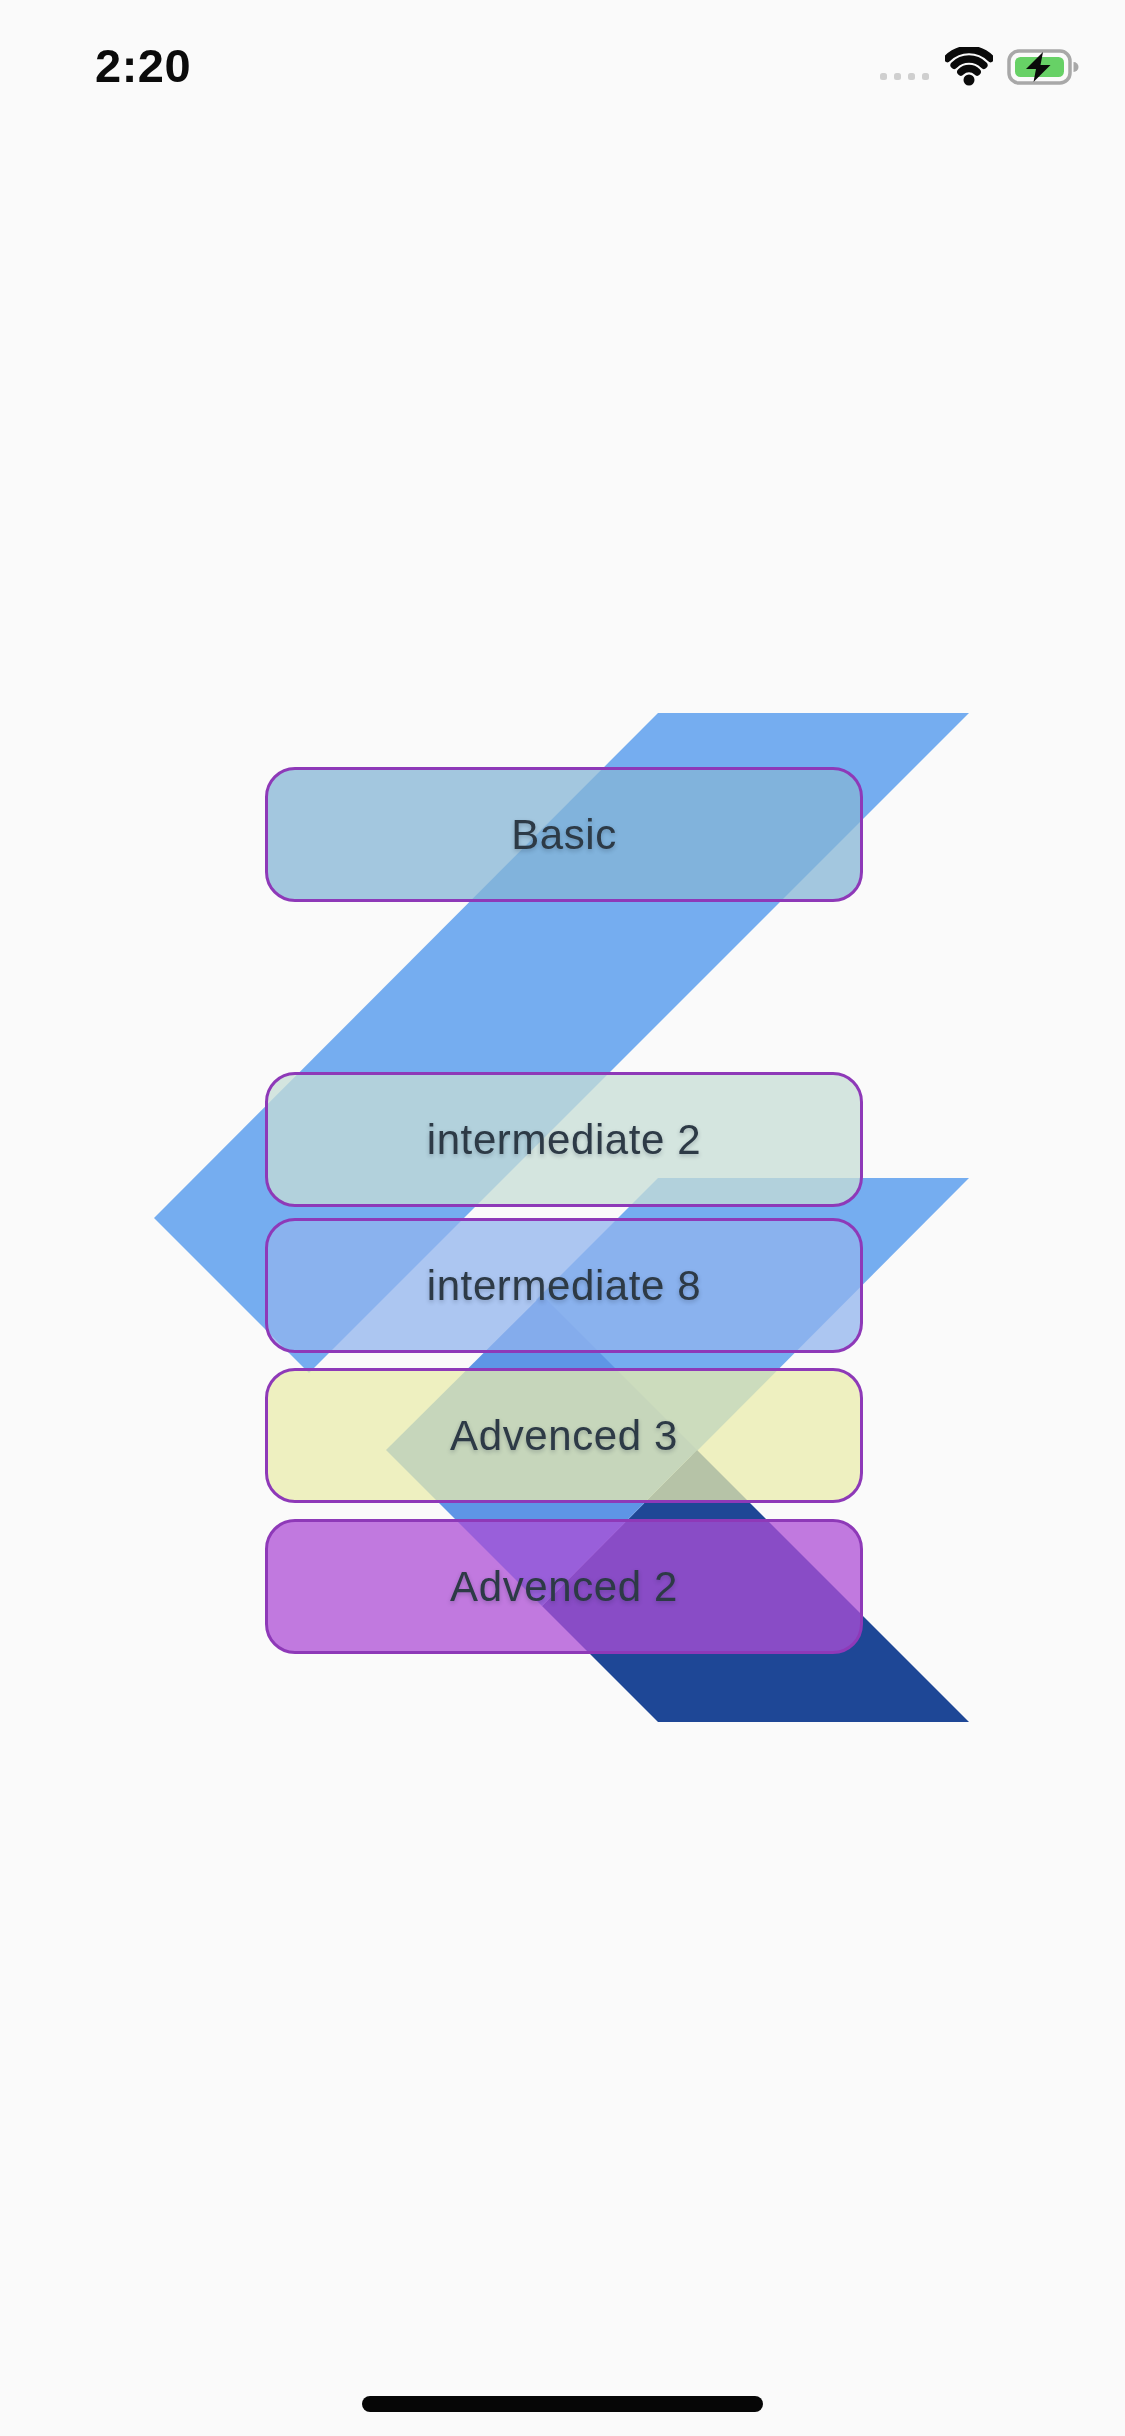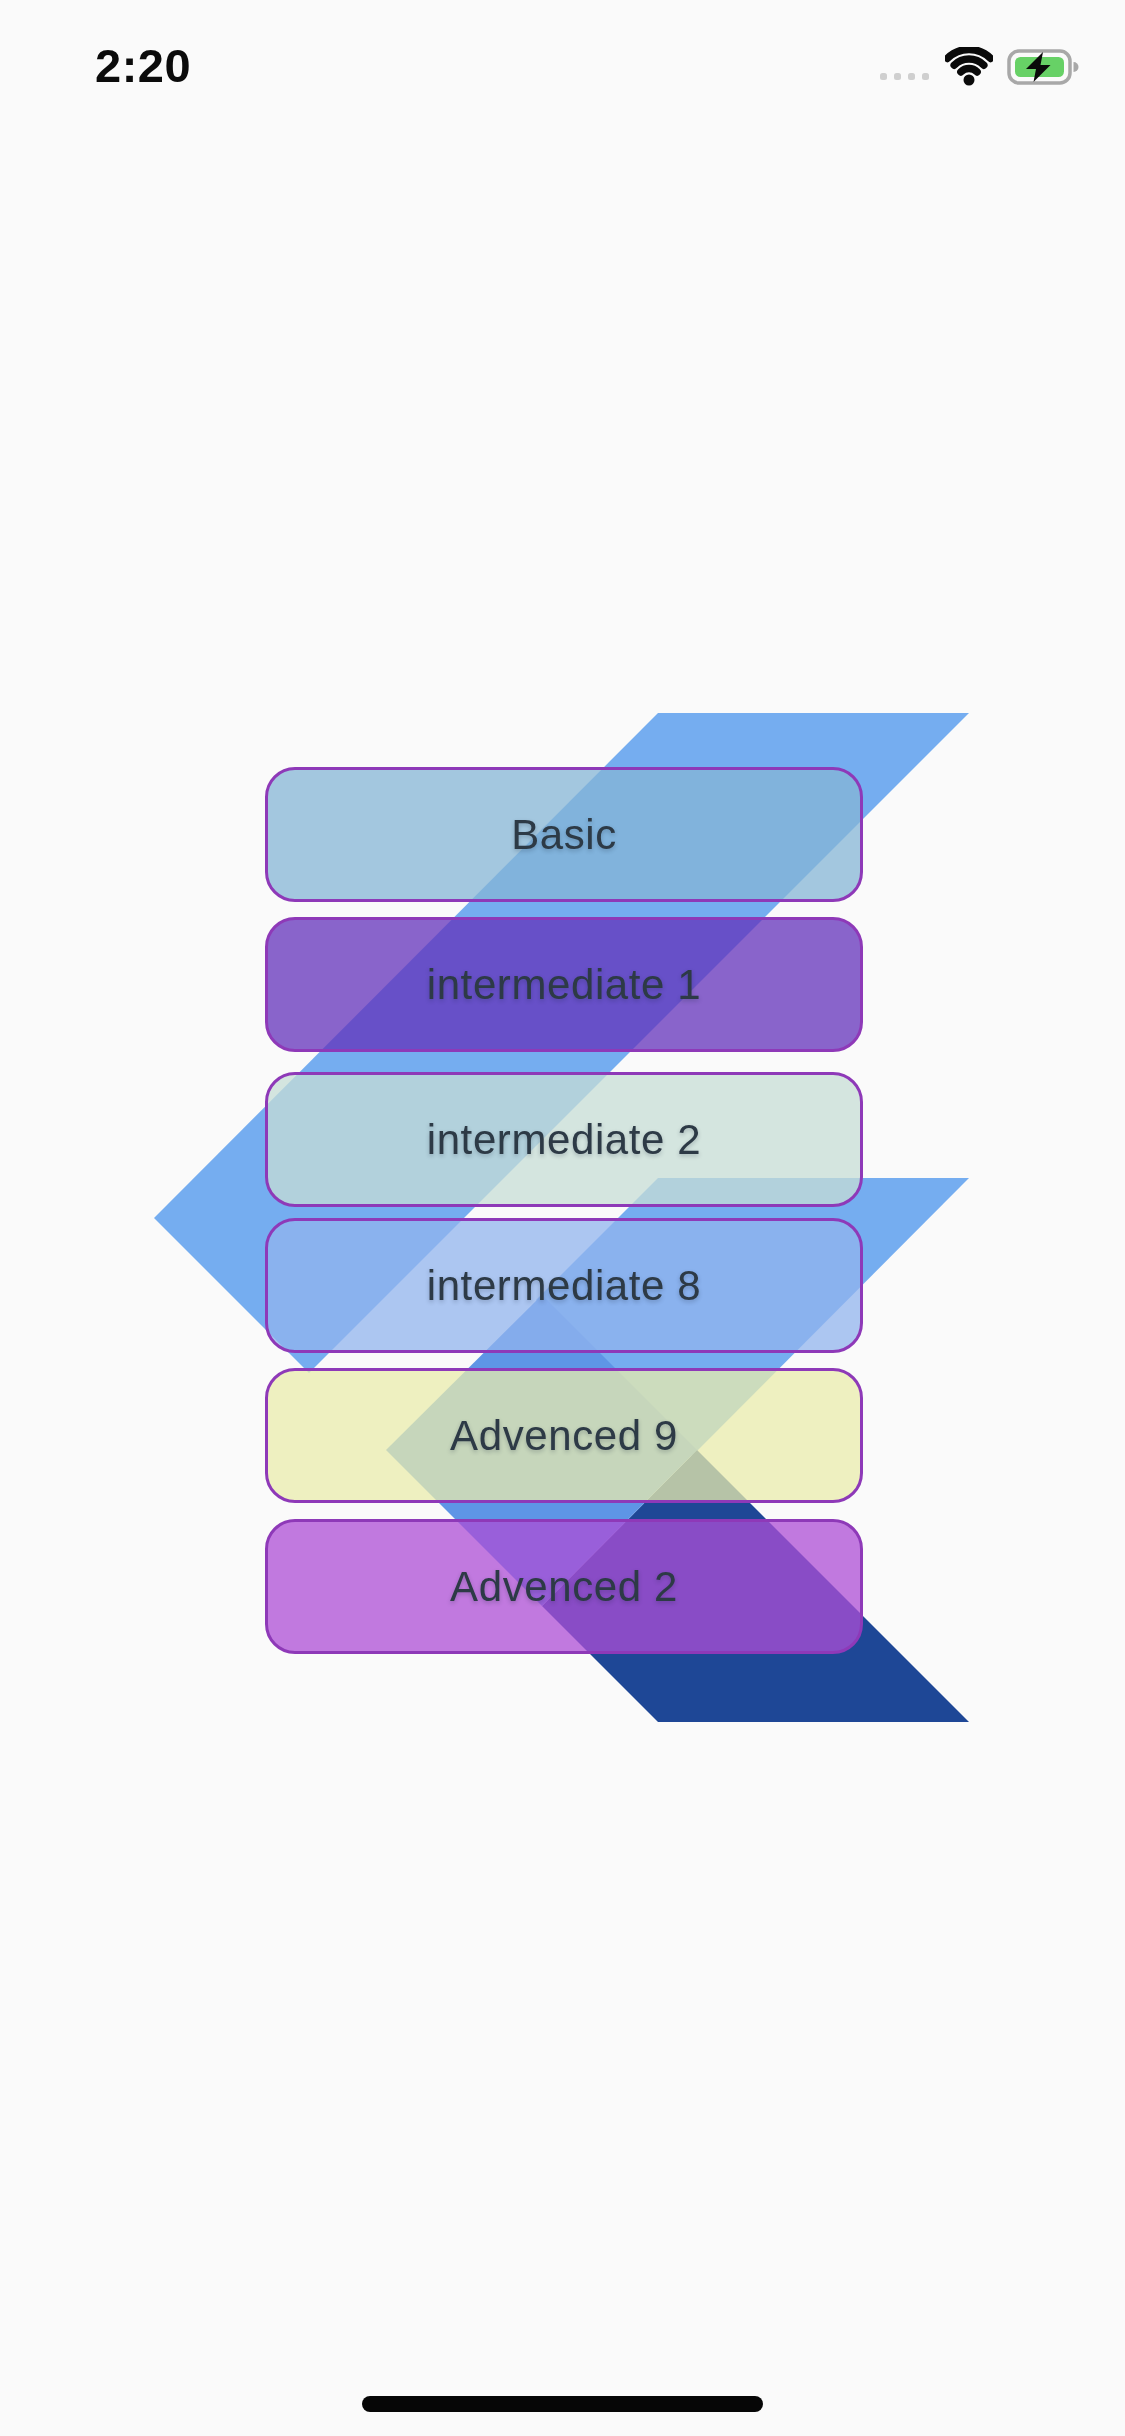--- a/index.html
+++ b/index.html
@@ -78,30 +78,27 @@
   <svg class="logo-svg" width="1125" height="2436" viewBox="0 0 1125 2436">
     <polygon points="658,713 969,713 309,1373 154,1218" fill="#75ADF0"></polygon>
     <polygon points="969,1178 658,1178 536,1300 692,1456" fill="#75ADF0"></polygon>
     <polygon points="697,1450 969,1722 658,1722 542,1606" fill="#1E4796"></polygon>
     <polygon points="542,1295 697,1450 542,1606 386,1450" fill="#5E95E6"></polygon>
   </svg>
 
   <div class="btn" style="top: 767px; background: rgba(133, 181, 214, 0.75);">
     <span class="btn-label">Basic</span>
   </div>
-  <div class="btn" style="top: 917px; background: rgba(99, 50, 187, 0.75);">
-    <span class="btn-label">intermediate 1</span>
-  </div>
   <div class="btn" style="top: 1072px; background: rgba(199, 221, 213, 0.75);">
     <span class="btn-label">intermediate 2</span>
   </div>
   <div class="btn" style="top: 1218px; background: rgba(145, 180, 238, 0.75);">
     <span class="btn-label">intermediate 8</span>
   </div>
   <div class="btn" style="top: 1368px; background: rgba(233, 236, 172, 0.75);">
-    <span class="btn-label">Advenced 9</span>
+    <span class="btn-label">Advenced 3</span>
   </div>
   <div class="btn" style="top: 1519px; background: rgba(174, 78, 213, 0.75);">
     <span class="btn-label">Advenced 2</span>
   </div>
 
   <div class="home-indicator"></div>
 </div>
 
 </body></html>

